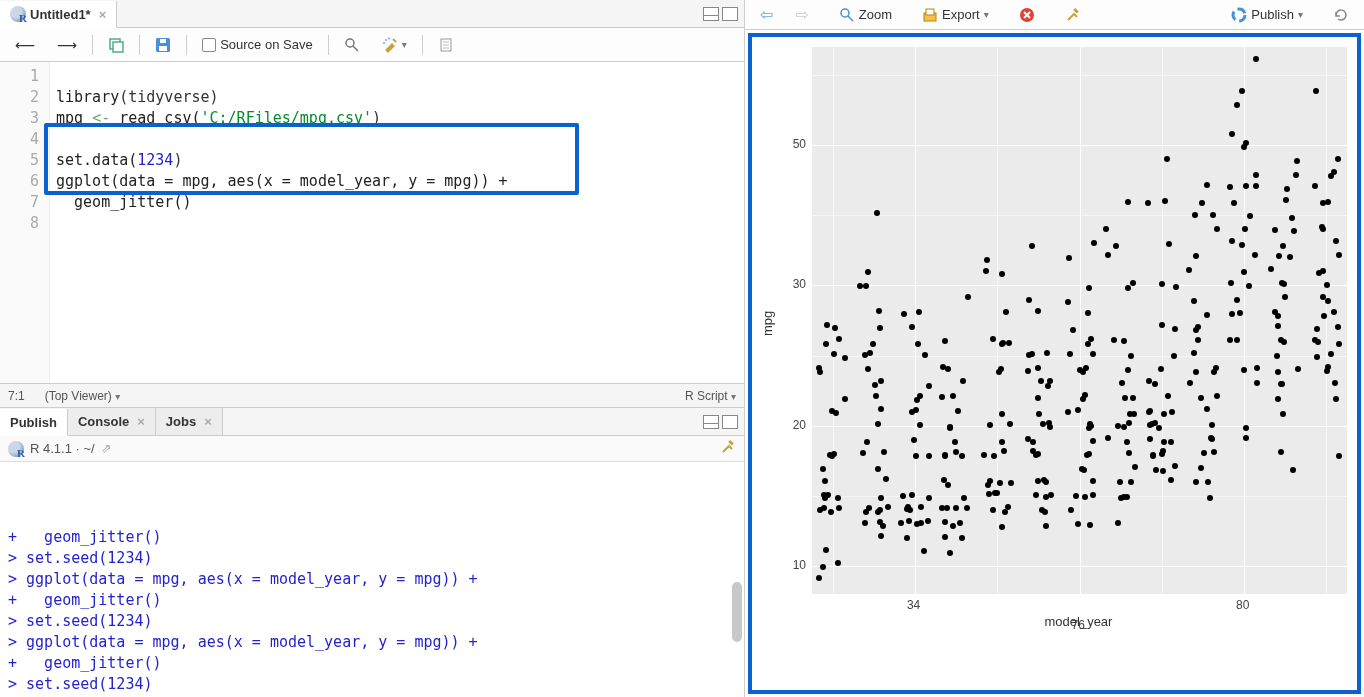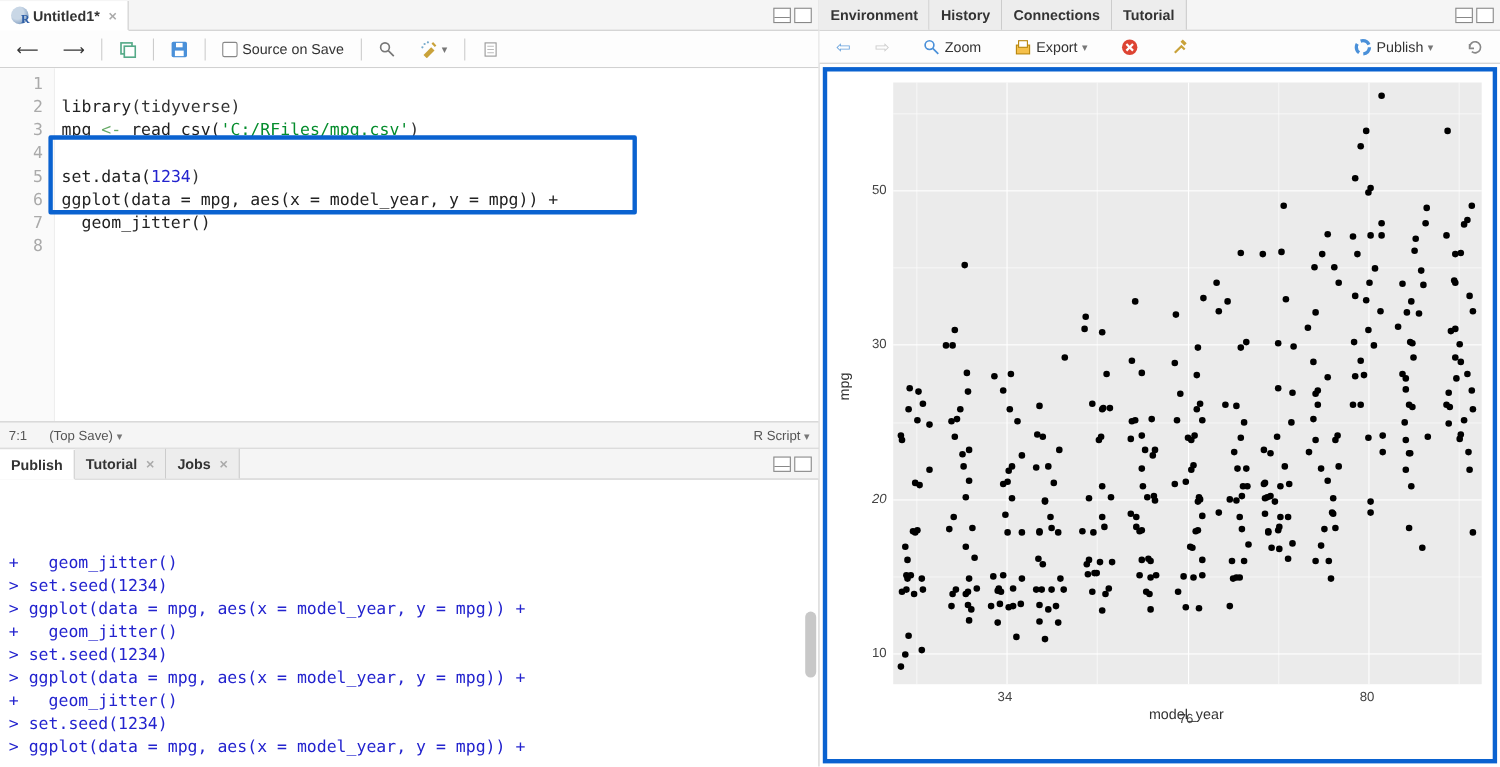--- a/index.html
+++ b/index.html
@@ -245,68 +245,61 @@
 <span class="fn">ggplot(data = mpg, aes(x = model_year, y = mpg)) +</span>
 <span class="fn">  geom_jitter()</span>
 
 
         <div class="highlight-box" style="left:-6px; top:61px; width:535px; height:72px;"></div>
       </div>
     </div>
 
     <div class="statusbar">
       <span>7:1</span>
-      <span style="margin-left:20px;" class="drop">(Top Save) </span>
+      <span style="margin-left:20px;" class="drop">(Top Viewer) </span>
       <span class="right drop">R Script </span>
     </div>
 
     <div class="console-pane">
       <div class="tabbar">
         <div class="tab plain active">
             <span>Publish</span>
           </div>
         <div class="tab plain">
-            <span>Tutorial</span>
+            <span>Console</span>
             <span class="close">×</span>
           </div>
         <div class="tab plain">
             <span>Jobs</span>
             <span class="close">×</span>
           </div>
         <div class="win-icons">
           <span class="min"></span>
           <span class="max"></span>
         </div>
       </div>
+      <div class="console-sub">
+        <span class="r-logo"></span>
+        <span>R 4.1.1 · ~/</span>
+        <span style="color:#aaa;">⇗</span>
+        <span style="margin-left:auto;">
+          <svg class="ic" viewBox="0 0 16 16">
+              <path d="M3 13 L9 7 L12 10" fill="none" stroke="#c9a23a" stroke-width="2"></path>
+              <rect x="9" y="2" width="5" height="3" fill="#c9a23a" transform="rotate(45 11 3)"></rect>
+            </svg>
+        </span>
+      </div>
       <div class="console-body" id="console-body">
         <div class="scroll-thumb"></div>
       <div>+   geom_jitter()</div><div>&gt; set.seed(1234)</div><div>&gt; ggplot(data = mpg, aes(x = model_year, y = mpg)) +</div><div>+   geom_jitter()</div><div>&gt; set.seed(1234)</div><div>&gt; ggplot(data = mpg, aes(x = model_year, y = mpg)) +</div><div>+   geom_jitter()</div><div>&gt; set.seed(1234)</div><div>&gt; ggplot(data = mpg, aes(x = model_year, y = mpg)) +</div></div>
     </div>
   </div>
 
   <div class="right-col">
 
-    <div class="tabbar">
-      <div class="tab plain">
-          <span>Environment</span>
-        </div>
-      <div class="tab plain">
-          <span>History</span>
-        </div>
-      <div class="tab plain">
-          <span>Connections</span>
-        </div>
-      <div class="tab plain">
-          <span>Tutorial</span>
-        </div>
-      <div class="win-icons">
-        <span class="min"></span>
-        <span class="max"></span>
-      </div>
-    </div>
 
 
     <div class="plots-toolbar">
       <span class="tb-btn">
           <span style="color:#6ba4dd;font-size:16px;">⇦</span>
         </span>
       <span class="tb-btn">
           <span style="color:#ccc;font-size:16px;">⇨</span>
         </span>
       <span class="sep"></span>
@@ -751,20 +744,20 @@
           <div class="pt" style="left: 524.107px; top: 294.265px;"></div>
           <div class="pt" style="left: 516.255px; top: 303.849px;"></div>
           <div class="pt" style="left: 511.93px; top: 320.711px;"></div>
           <div class="pt" style="left: 524.29px; top: 405.976px;"></div>
         </div>
       <div id="plot-axes"></div>
     <div class="tick-label" style="left: 154.885px; top: 561px;">34</div>
         <div class="tick-label" style="left: 319.5px; top: 581px; text-align: right;">76</div>
         <div class="tick-label" style="left: 484.115px; top: 561px;">80</div>
         <div class="tick-label" style="right: 551px; top: 520.949px;">10</div>
-        <div class="tick-label" style="right: 551px; top: 380.692px; font-style: italic;">20</div>
+        <div class="tick-label" style="right: 551px; top: 380.692px;">20</div>
         <div class="tick-label" style="right: 551px; top: 240.436px;">30</div>
         <div class="tick-label" style="right: 551px; top: 100.179px;">50</div>
         <div class="axis-title" style="left: 292.5px; top: 577px;">model_year</div>
         <div class="axis-title" style="left: 8px; top: 298.5px; transform: rotate(-90deg); transform-origin: left top;">mpg</div>
       </div>
   </div>
 </div>
 
 </body></html>

